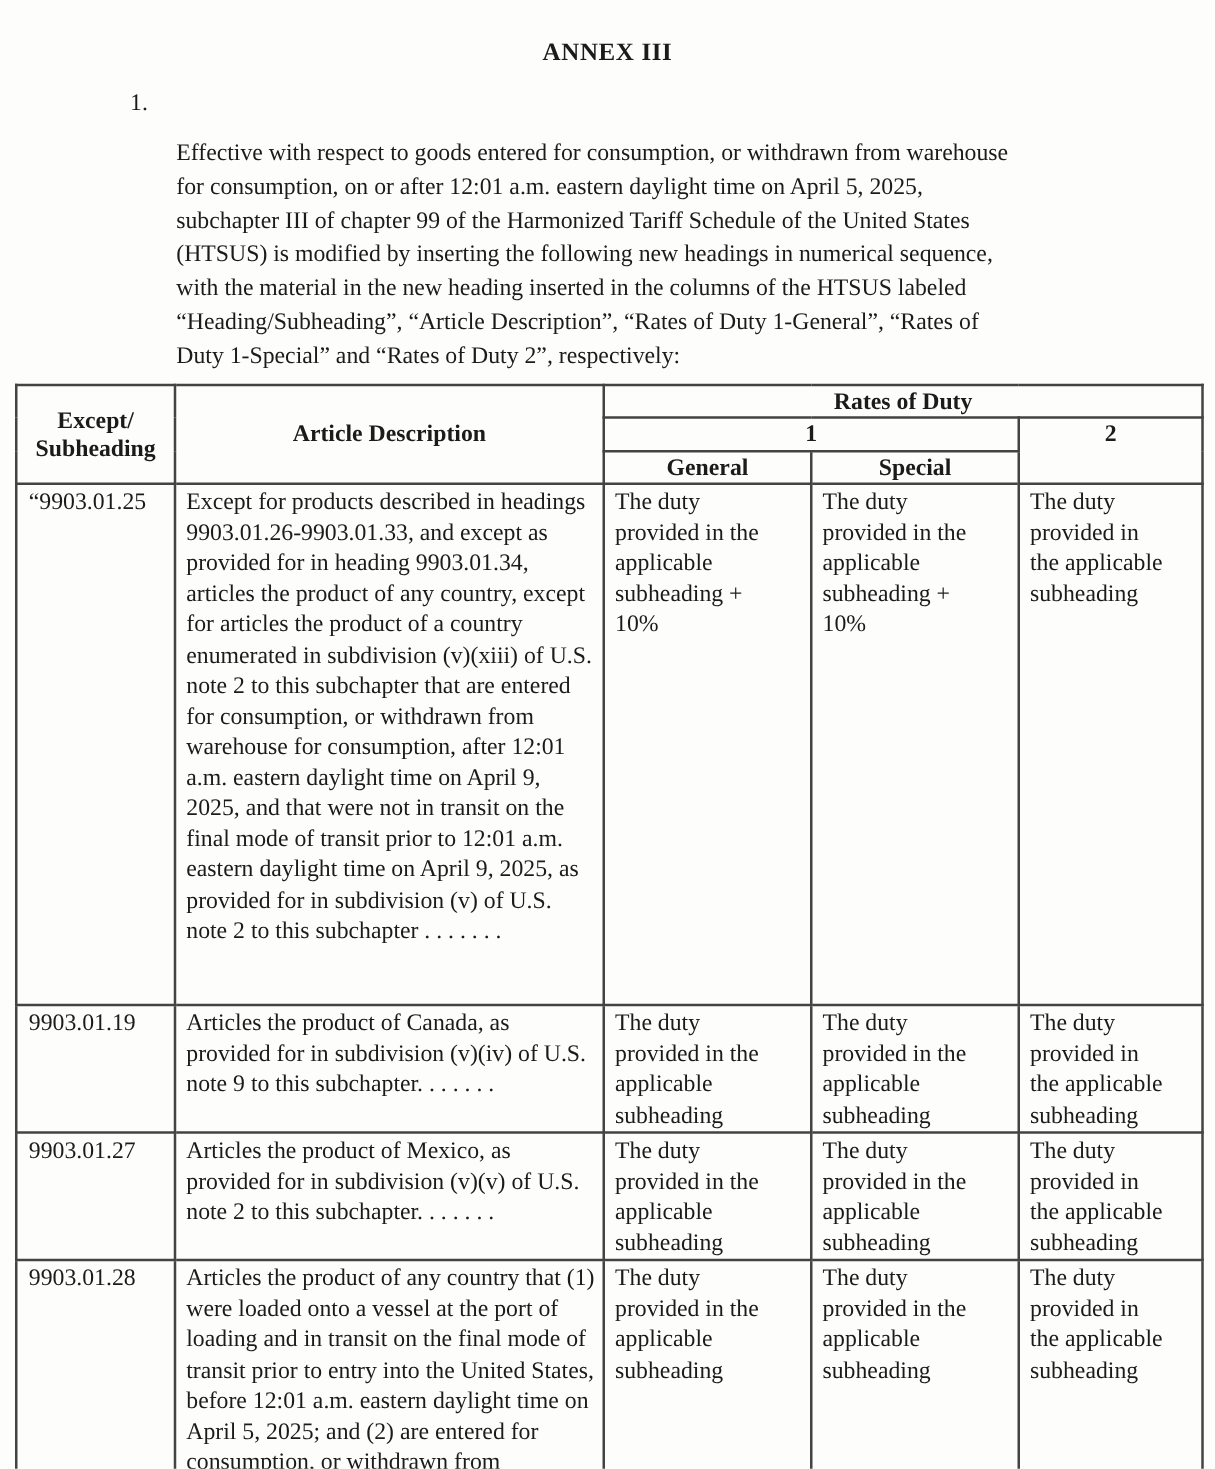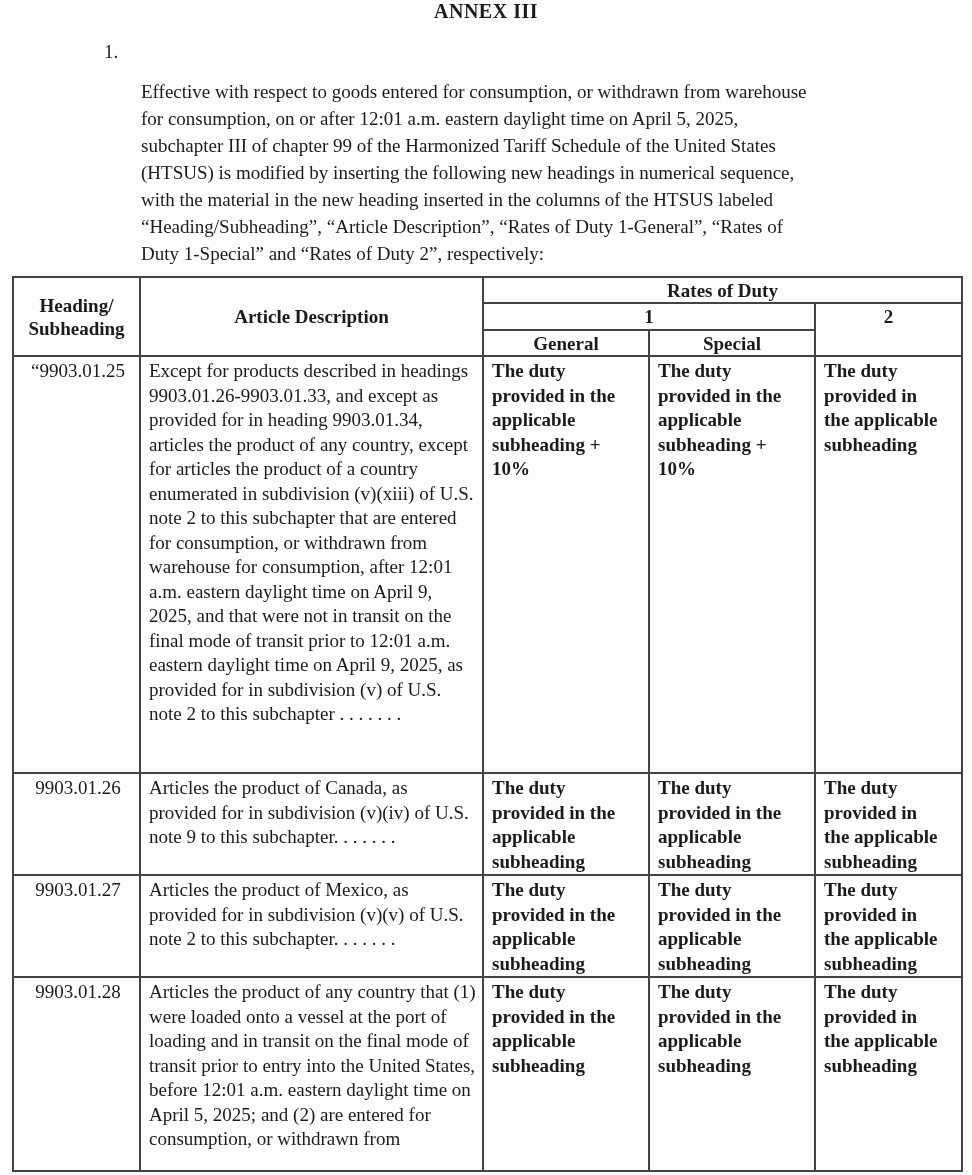--- a/index.html
+++ b/index.html
@@ -5,20 +5,21 @@
   * { box-sizing: border-box; }
   html, body { margin: 0; padding: 0; }
   body {
     width: 972px; height: 1175px;
     background: #fdfdfc;
     color: #1b1b1b;
     font-family: "Liberation Serif", "DejaVu Serif", serif;
     overflow: hidden;
   }
   .title {
+    padding-top: 31px;
     text-align: center;
     font-weight: bold;
     font-size: 20px;
     line-height: 23px;
     letter-spacing: 0.5px;
   }
   .para {
     display: flex;
     margin: 15px 0 0 104px;
     font-size: 19px;
@@ -52,22 +53,22 @@
   .tariff td {
     vertical-align: top;
     font-size: 19px;
     line-height: 24.5px;
     padding: 2px 6px 0 8px;
   }
   tr.brow-1 { height: 417px; }
   tr.brow-2 { height: 97px; }
   tr.brow-3 { height: 96px; padding-left: 44px; }
   tr.brow-4 { height: 194px; }
-  td.heading-cell { padding-left: 9px; text-align: center; }
-  td.duty-cell { white-space: pre-line; font-weight: bold; }
+  td.heading-cell { padding-left: 9px; }
+  td.duty-cell { white-space: pre-line; }
 </style>
 </head>
 <body>
 
 <div>
 
   <div class="title">ANNEX III</div>
 
   <div class="para">
     <div class="para-num">1.</div>
@@ -83,21 +84,21 @@
   <table class="tariff">
     <colgroup>
       <col style="width:127px">
       <col style="width:343px">
       <col style="width:166px">
       <col style="width:166px">
       <col style="width:147px">
     </colgroup>
     <thead>
       <tr class="hrow-a">
-        <th rowspan="3" class="merged-left">Heading/
+        <th rowspan="3" class="merged-left">Except/
 Subheading</th>
         <th rowspan="3" class="merged-left">Article Description</th>
         <th colspan="3">Rates of Duty</th>
       </tr>
       <tr class="hrow-b">
         <th colspan="2">1</th>
         <th rowspan="2" class="duty2-head">2</th>
       </tr>
       <tr class="hrow-c">
         <th>General</th>
@@ -117,21 +118,21 @@
 provided in the
 applicable
 subheading +
 10%</td>
         <td class="duty-cell">The duty
 provided in
 the applicable
 subheading</td>
       </tr>
       <tr class="brow-2">
-        <td class="heading-cell">9903.01.26</td>
+        <td class="heading-cell">9903.01.19</td>
         <td class="desc-cell">Articles the product of Canada, as provided for in subdivision (v)(iv) of U.S. note 9 to this subchapter. . . . . . .</td>
         <td class="duty-cell">The duty
 provided in the
 applicable
 subheading</td>
         <td class="duty-cell">The duty
 provided in the
 applicable
 subheading</td>
         <td class="duty-cell">The duty

